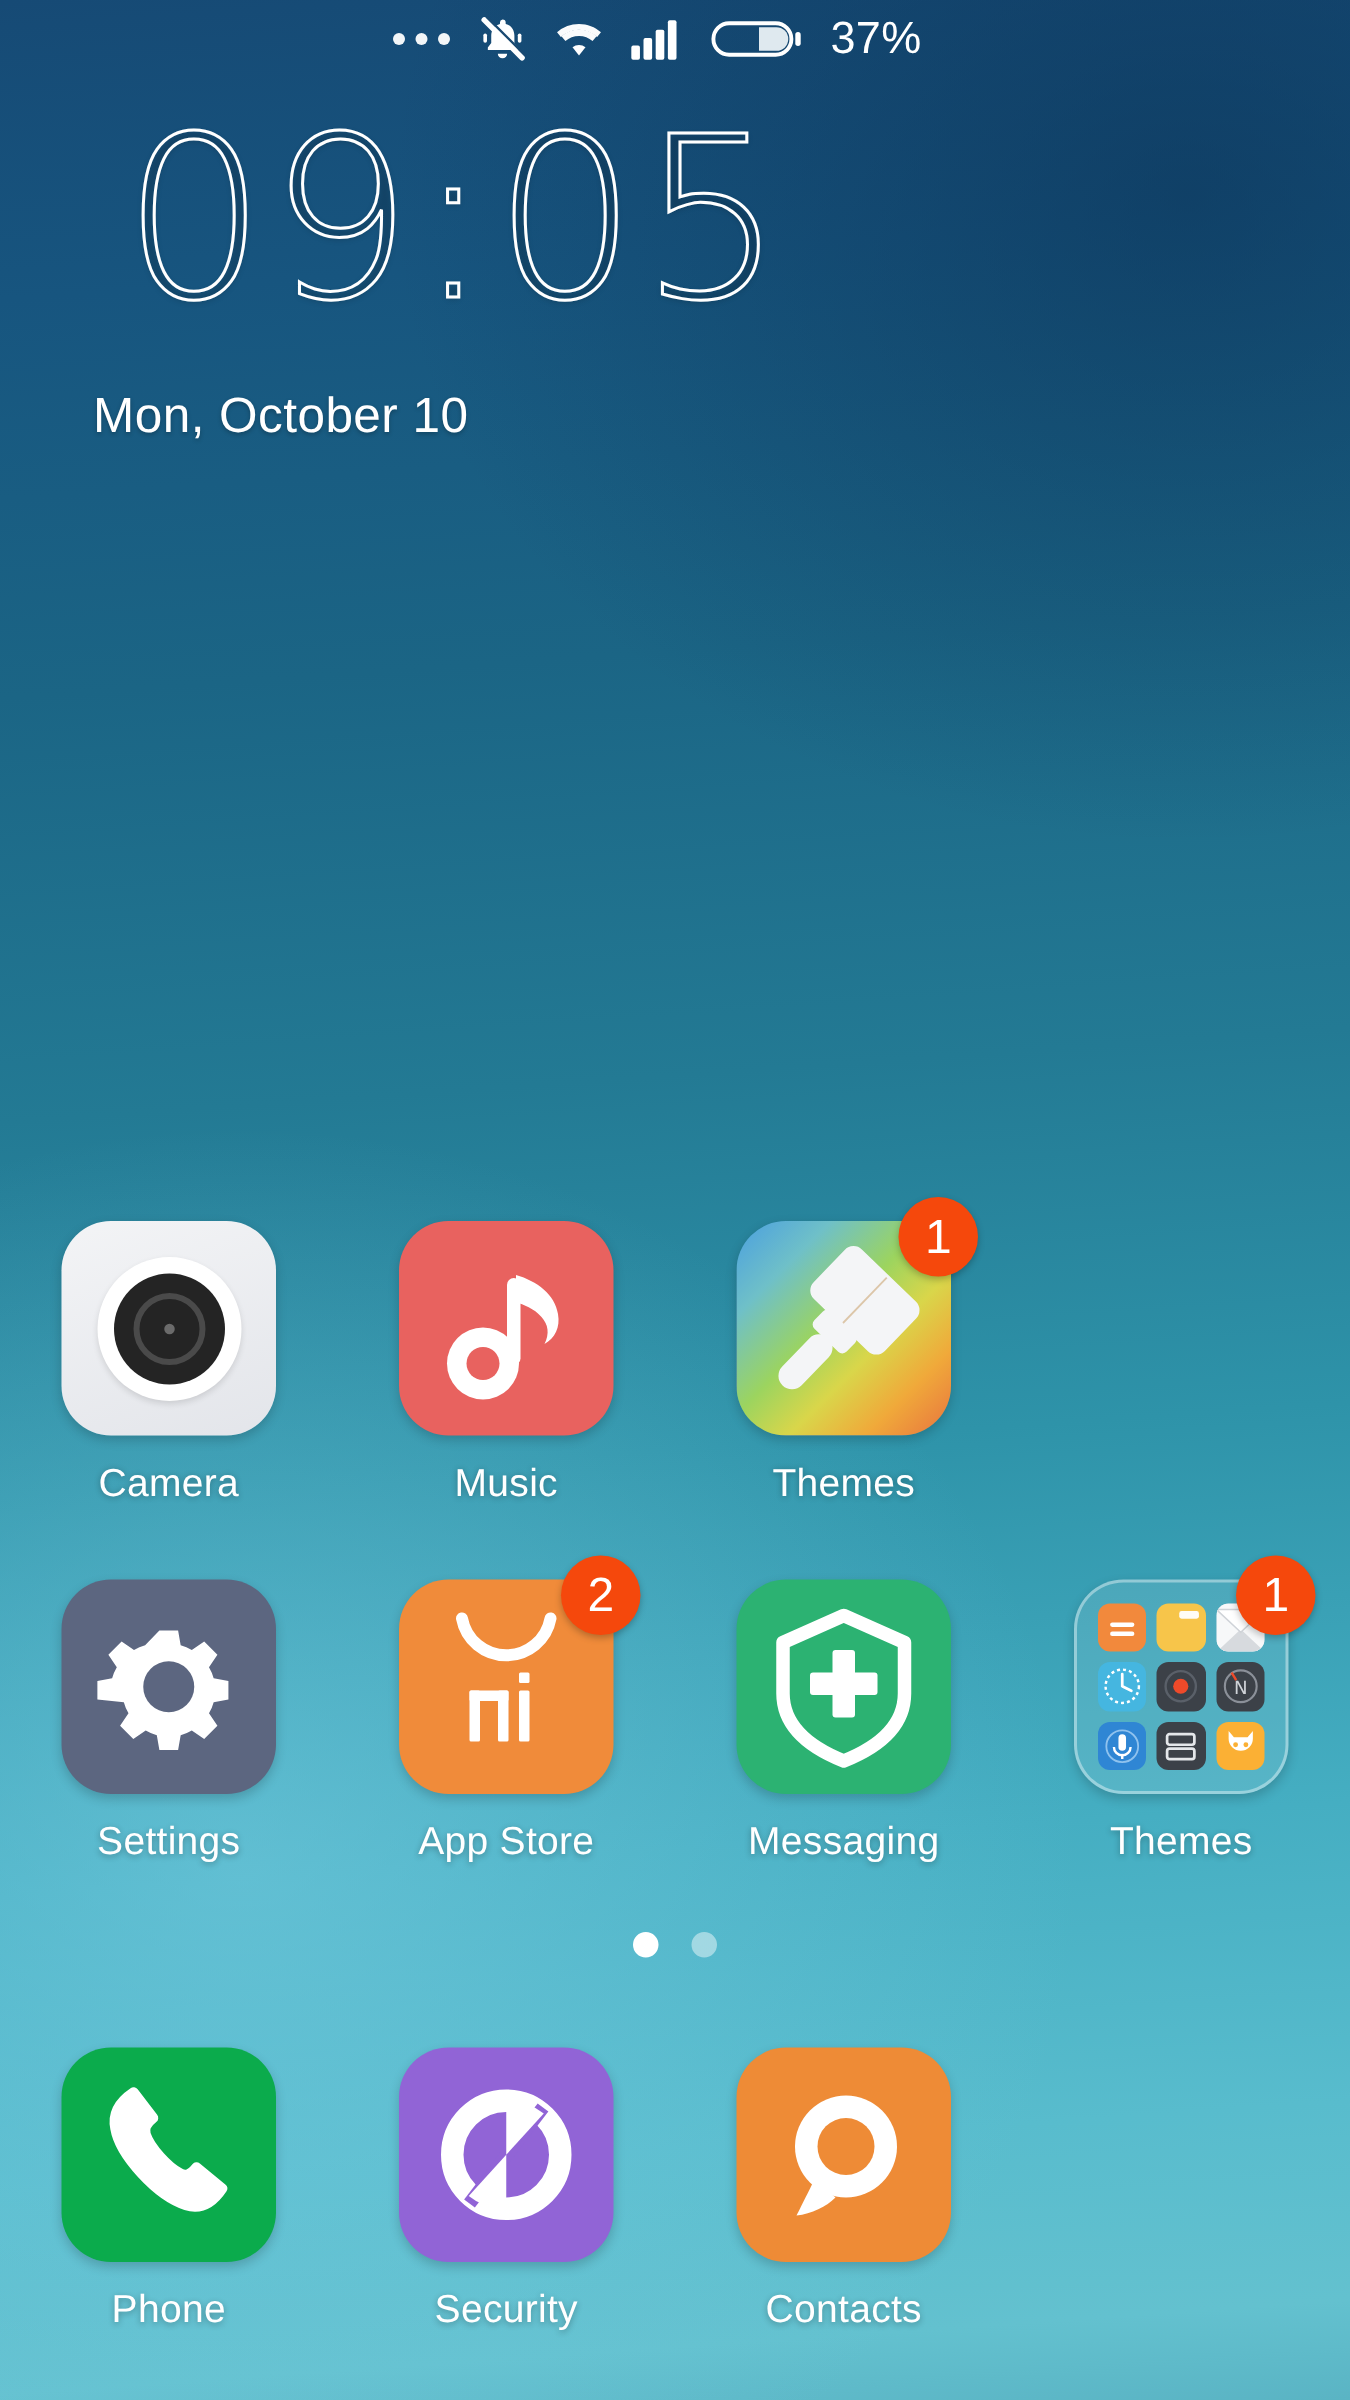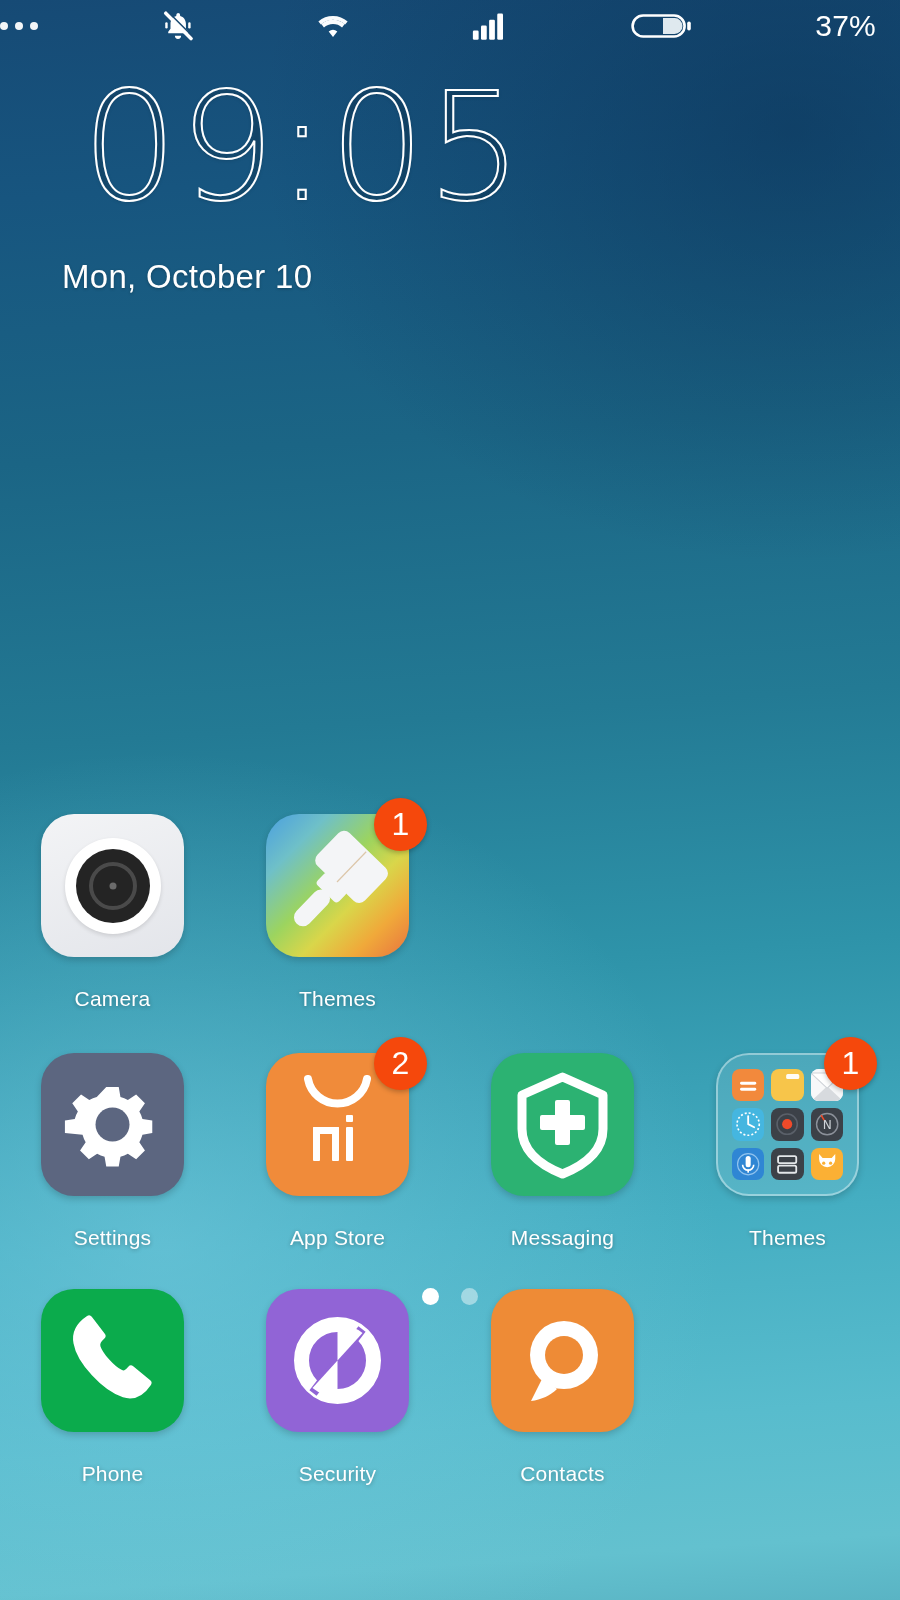--- a/index.html
+++ b/index.html
@@ -20,21 +20,21 @@
         #237a94 45%,
         #2e93a9 60%,
         #45aec2 76%,
         #58bccd 88%,
         #63c1cf 96%,
         #5ab4c4 100%);
   }
   
   #statusbar{
     position:absolute;left:0;top:0;width:900px;height:52px;
-    display:flex;align-items:center;justify-content:space-between;
+    display:flex;align-items:center;justify-content:center;
     padding-right:24px;box-sizing:border-box;gap:16px;
   }
   .sb-ico{display:flex;align-items:center;justify-content:center;}
   .dots{display:flex;gap:7px;align-items:center;margin-right:2px;}
   .dots i{width:8px;height:8px;border-radius:50%;background:#fff;display:block;opacity:.95;}
   .batt-pct{
     color:#fff;font-size:30px;font-weight:400;letter-spacing:.2px;
     line-height:1;margin-left:2px;
   }
   
@@ -61,21 +61,21 @@
   .cell{
     width:225px;display:flex;flex-direction:column;align-items:center;
     position:relative;
   }
   .iconwrap{position:relative;width:143px;height:143px;}
   .icon{
     width:143px;height:143px;border-radius:33px;position:relative;overflow:hidden;
     box-shadow:0 3px 7px rgba(0,0,0,.18);
   }
   .label{
-    margin-top:30px;color:#fff;font-size:21px;font-weight:400;
+    margin-top:16px;color:#fff;font-size:26px;font-weight:400;
     text-shadow:0 1px 4px rgba(0,0,0,.3);white-space:nowrap;letter-spacing:.2px;
   }
   .badge{
     position:absolute;top:-16px;right:-18px;
     min-width:53px;height:53px;border-radius:50%;
     background:#f5480c;color:#fff;
     display:flex;align-items:center;justify-content:center;
     font-size:32px;font-weight:400;
     box-shadow:0 2px 5px rgba(0,0,0,.25);
     z-index:5;
@@ -201,20 +201,35 @@
           <div class="cam-outer"></div>
           <div class="cam-lens"></div>
           <div class="cam-ring"></div>
           <div class="cam-dot"></div>
         </div>
       </div>
       <div class="label">Camera</div>
     </div>
 
 
+    <div class="cell">
+      <div class="iconwrap">
+        <div class="icon ic-music">
+          <svg class="centersvg" viewBox="0 0 143 143">
+            <g fill="#fff">
+              <circle cx="56" cy="95" r="24"></circle>
+              <circle cx="56" cy="95" r="11" fill="#e8625f"></circle>
+              <rect x="72" y="38" width="9" height="58" rx="4.5"></rect>
+              <path d="M78 36c14 4 26 13 28 26 1.6 9-2 16-9 20 3.5-7 2.5-13-2-18-5-5.6-12-8.4-17-9.6z"></path>
+            </g>
+          </svg>
+        </div>
+      </div>
+      <div class="label">Music</div>
+    </div>
 
     <div class="cell">
       <div class="iconwrap">
         <div class="icon ic-themes">
           <svg class="centersvg" viewBox="0 0 143 143">
             <g transform="rotate(44 71 68)">
               <rect x="38" y="24" width="66" height="46" rx="8" fill="#f4f5f7"></rect>
               <rect x="56" y="68" width="30" height="16" rx="4" fill="#f4f5f7"></rect>
               <rect x="62" y="82" width="18" height="44" rx="9" fill="#f4f5f7"></rect>
               <line x1="71" y1="26" x2="71" y2="68" stroke="#c9a06a" stroke-width="1.2" opacity=".55"></line>
@@ -353,21 +368,21 @@
       </div>
       <div class="label">Themes</div>
     </div>
   </div>
 
   <div id="pageind">
     <i class="on"></i>
     <i></i>
   </div>
 
-  <div class="row" style="top:1289px;">
+  <div class="row" style="top:1365px;">
 
     <div class="cell">
       <div class="iconwrap">
         <div class="icon ic-phone">
           <svg class="centersvg" viewBox="0 0 143 143">
             <path d="M48 30 c-9 6 -14 14 -12 24 3 18 28 45 47 51 10 3 18 -2 24 -11 l-17 -14 c-4 5 -7 6 -11 4 -8 -4 -20 -17 -23 -26 -1 -4 0 -7 5 -11 z" fill="#fff" stroke="#fff" stroke-width="7" stroke-linejoin="round"></path>
           </svg>
         </div>
       </div>
       <div class="label">Phone</div>

